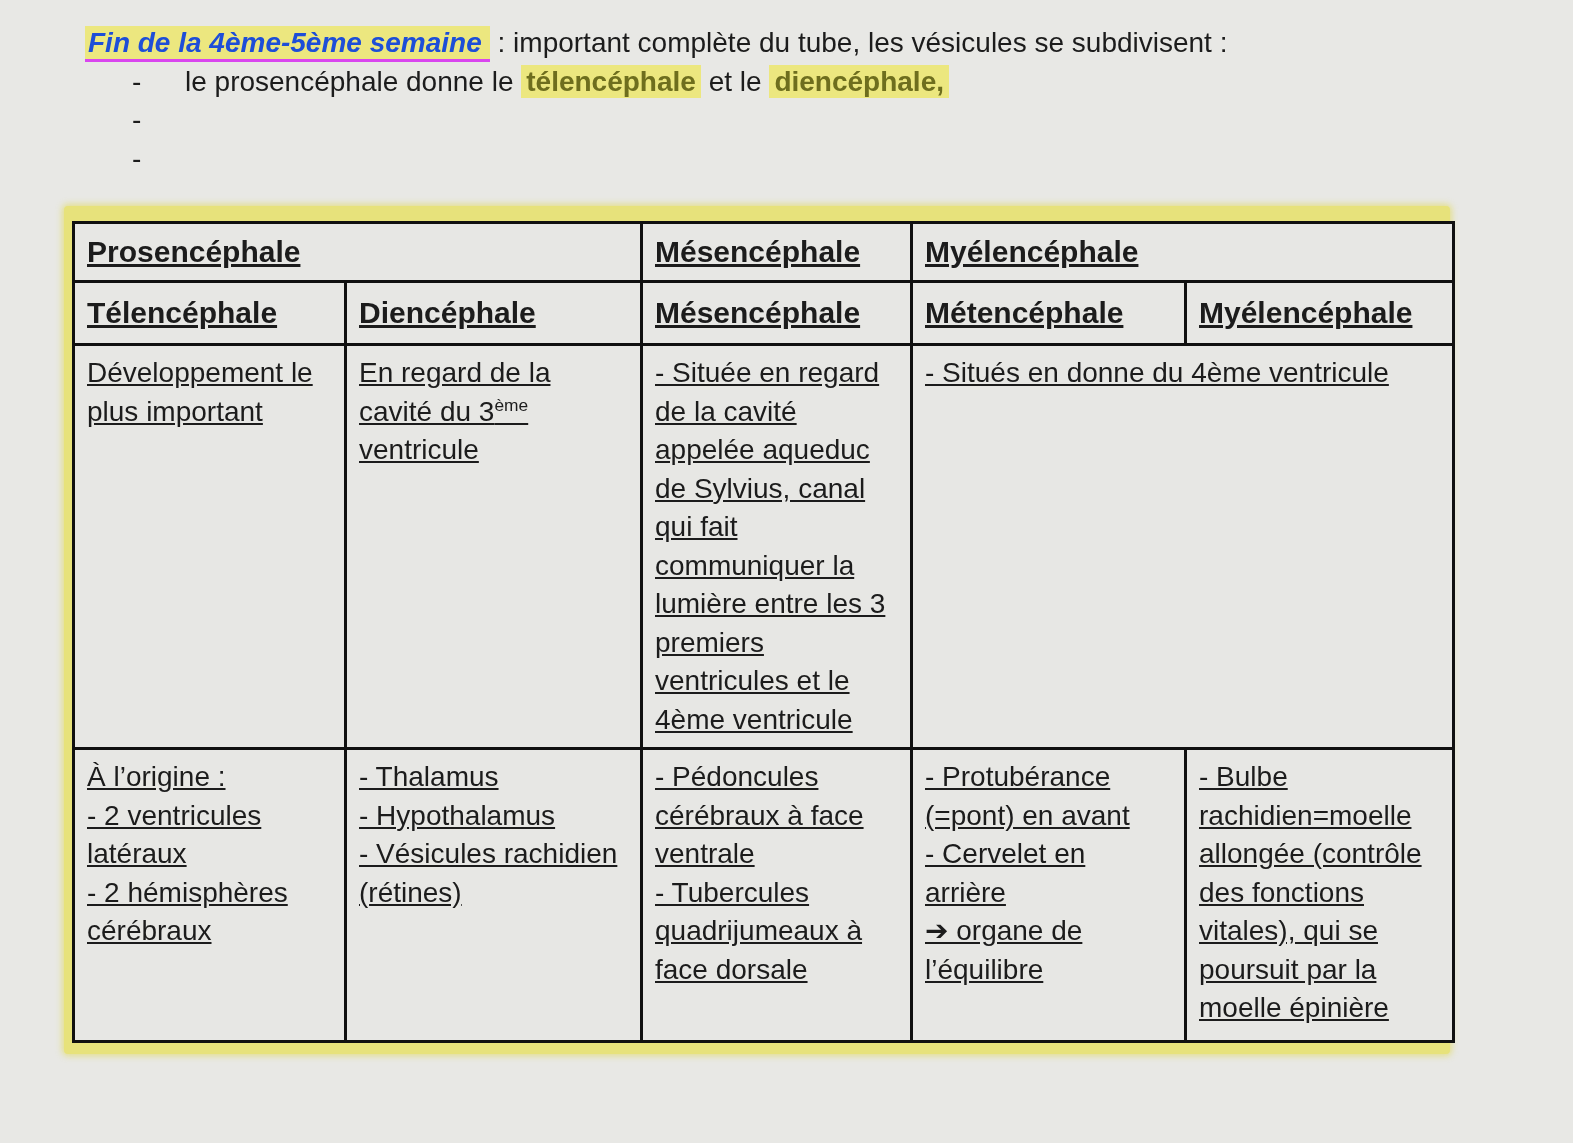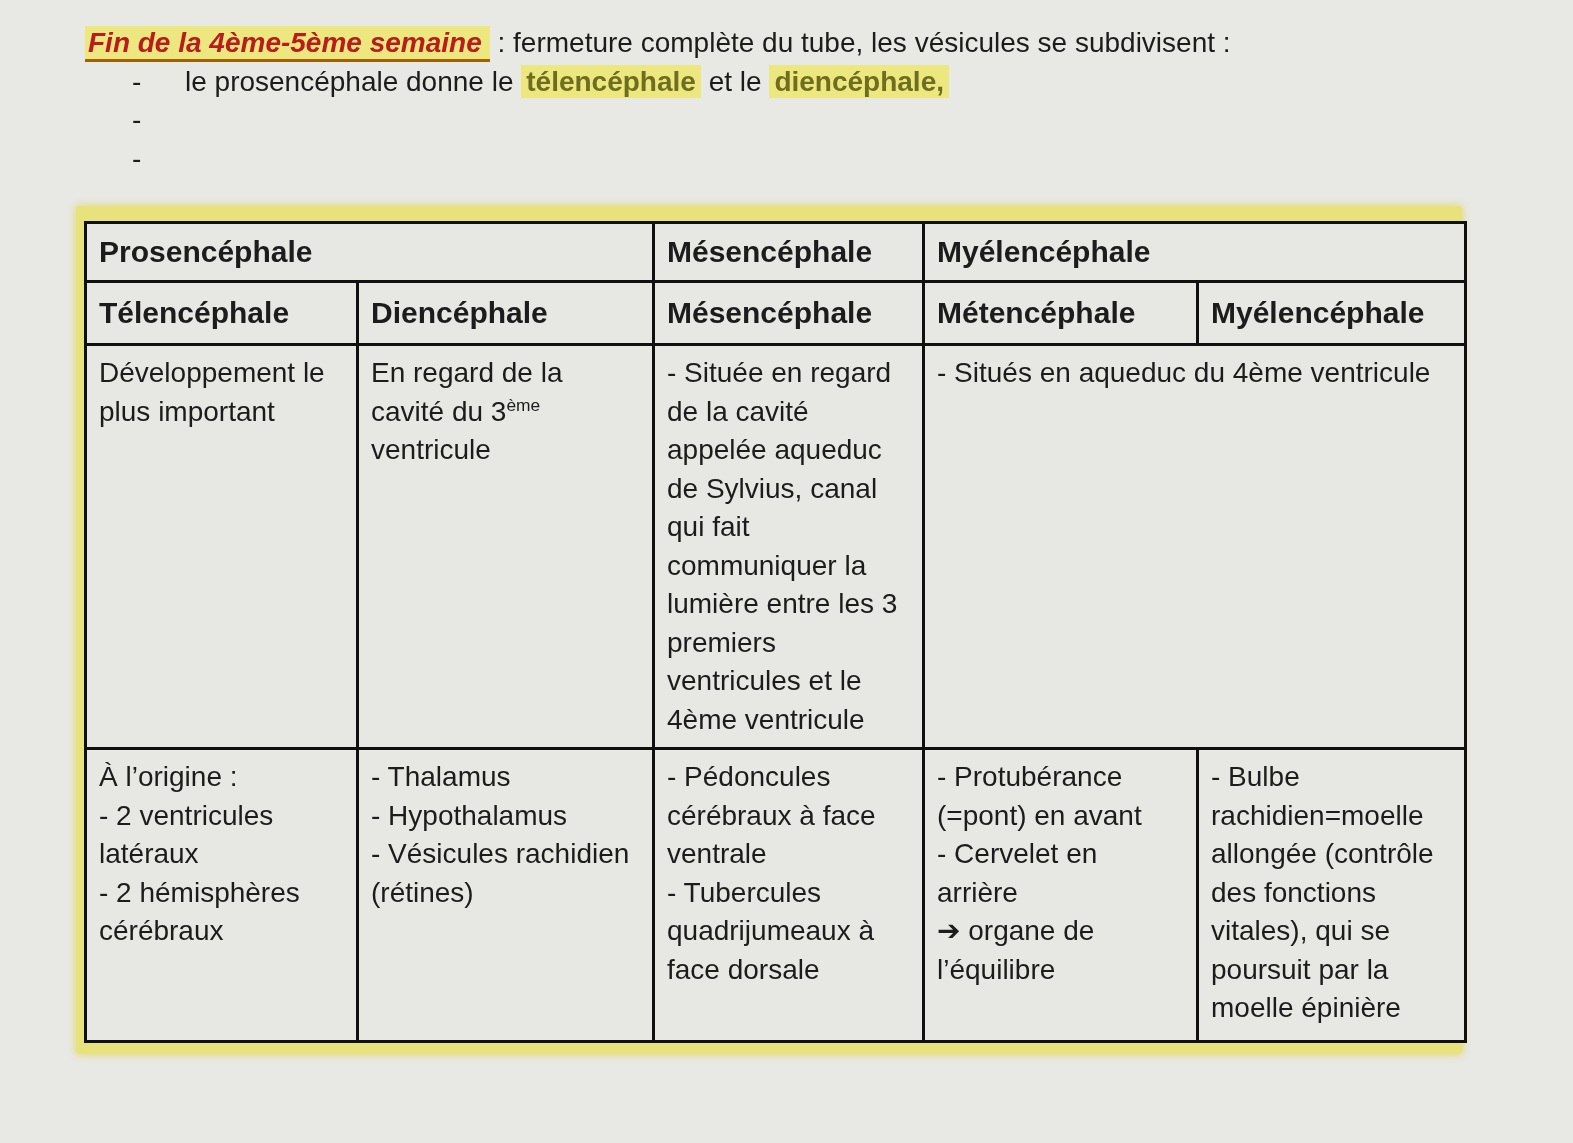--- a/index.html
+++ b/index.html
@@ -14,48 +14,49 @@
   .page{position:absolute;inset:0;}
 
   
   .intro{
     position:absolute;left:85px;top:24px;width:1460px;
     font-size:28px;line-height:38.5px;
   }
   .hl-heading{
     font-style:italic;
     font-weight:600;
-    color:#b91c1c;
+    color:#1d4ed8;
     background:#ece77f;
-    border-bottom:3px solid #a16207;
+    border-bottom:3px solid #d946ef;
     padding:1px 8px 1px 3px;
   }
   .bullet{display:flex;}
   .bullet .marker{
     margin-left:47px;
     width:53px;
     flex:0 0 53px;
   }
   .hl{
     font-weight:bold;
     color:#6e6e1e;
     background:#ece77f;
     padding:1px 5px;
   }
   .end-dot{font-weight:bold;color:#141414;}
 
   
   .table-band{
-    position:absolute;left:76px;top:206px;
+    position:absolute;left:64px;top:206px;
     width:1386px;
     padding:15px 8px 11px 8px;
     background:#e7e27b;
     border-radius:4px;
     box-shadow:0 0 6px 2px rgba(225,220,110,0.75);
     box-sizing:border-box;
+    text-decoration:underline;
   }
   table.vesicles{
     width:100%;
     border-collapse:collapse;
     table-layout:fixed;
     background:#e7e7e4;
     font-size:28px;
     line-height:38.5px;
   }
   table.vesicles th, table.vesicles td{
@@ -80,21 +81,21 @@
   }
   sup.ord{font-size:0.62em;line-height:0;}
 </style>
 </head>
 <body>
 
 <div class="page">
 
   <div class="intro">
     <div class="intro-line">
-      <span class="hl-heading">Fin de la 4ème-5ème semaine</span><span> : fermeture complète du tube, les vésicules se subdivisent :</span>
+      <span class="hl-heading">Fin de la 4ème-5ème semaine</span><span> : important complète du tube, les vésicules se subdivisent :</span>
     </div>
 
     <div class="bullet">
       <span class="marker">-</span>
       <span class="btext"><span>le prosencéphale donne le </span><span class="hl">télencéphale</span><span> et le </span><span class="hl">diencéphale,</span></span>
     </div>
 
     <div class="bullet">
       <span class="marker">-</span>
     </div>
@@ -138,21 +139,21 @@
         <td>- Située en regard
 de la cavité
 appelée aqueduc
 de Sylvius, canal
 qui fait
 communiquer la
 lumière entre les 3
 premiers
 ventricules et le
 4ème ventricule</td>
-        <td colspan="2">- Situés en aqueduc du 4ème ventricule</td>
+        <td colspan="2">- Situés en donne du 4ème ventricule</td>
       </tr>
 
       <tr class="row-derivatives">
         <td>À l’origine :
 - 2 ventricules
 latéraux
 - 2 hémisphères
 cérébraux</td>
         <td>- Thalamus
 - Hypothalamus

